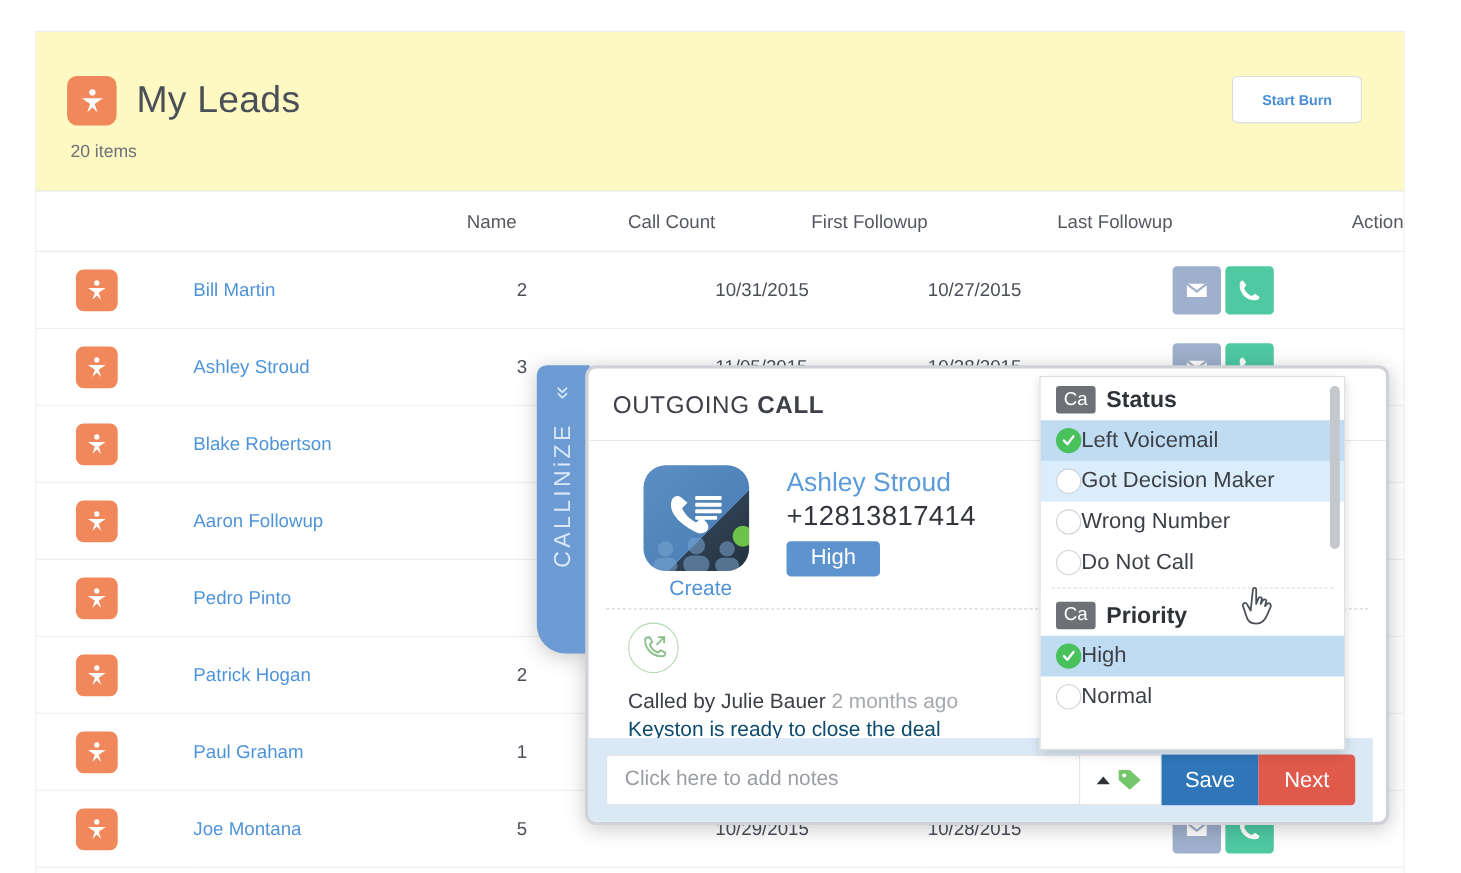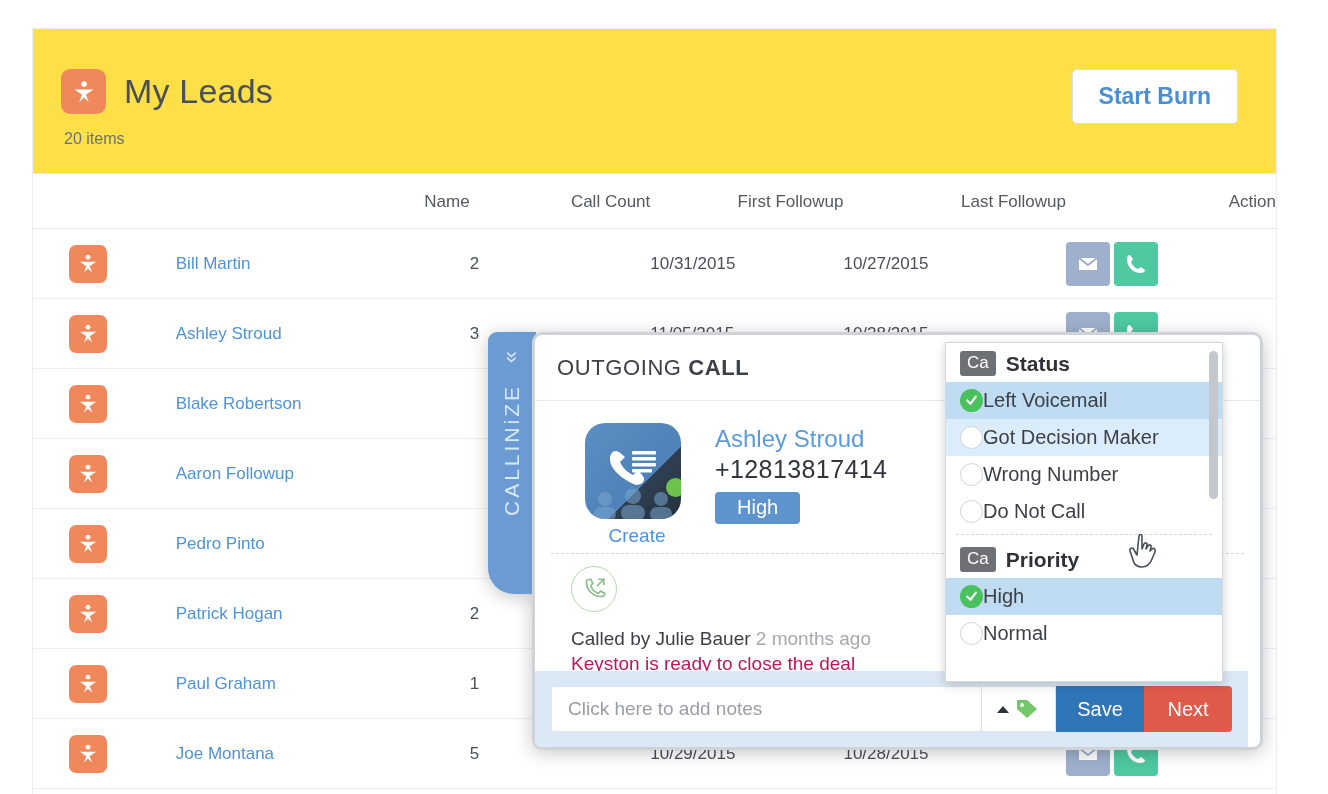--- a/index.html
+++ b/index.html
@@ -20,21 +20,21 @@
     top: 28px;
     width: 1245px;
     height: 766px;
     background: #ffffff;
     border-left: 1px solid #eceef1;
     border-right: 1px solid #eceef1;
     border-top: 1px solid #eceef1;
   }
 
   .list-header {
-    background: #fde047;
+    background: #fef9c3;
     padding: 20px 28px 14px 28px;
     position: relative;
     height: 145px;
     border-bottom: 1px solid #e3e6eb;
   }
 
   .title-row {
     display: flex;
     align-items: center;
     gap: 18px;
@@ -70,21 +70,21 @@
   }
 
   .start-burn {
     position: absolute;
     right: 38px;
     top: 40px;
     background: #ffffff;
     border: 1px solid #d8dde6;
     border-radius: 5px;
     padding: 13px 26px;
-    font-size: 23px;
+    font-size: 13px;
     color: #4a8fd4;
     font-weight: 700;
     cursor: pointer;
     font-family: "Liberation Sans", sans-serif;
   }
 
   
   table.leads {
     width: 100%;
     border-collapse: collapse;
@@ -267,21 +267,21 @@
     flex-direction: column;
   }
   .cz-note-icon {
     width: 46px; height: 46px; flex: 0 0 auto;
     border-radius: 50%;
     border: 1.5px solid #b5d8b5;
     display: flex; align-items: center; justify-content: center;
   }
   .cz-note-l1 { font-size: 19px; color: #3d4147; }
   .cz-note-l1 .ago { color: #a5a9ae; }
-  .cz-note-l2 { font-size: 19px; color: #be185d; margin-top: 3px; }
+  .cz-note-l2 { font-size: 19px; color: #0c4a6e; margin-top: 3px; }
 
   .cz-foot {
     position: absolute;
     left: 0; right: 12px; bottom: 0;
     height: 76px;
     background: #dbe8f5;
     display: flex;
     align-items: center;
     padding: 0 16px;
   }

